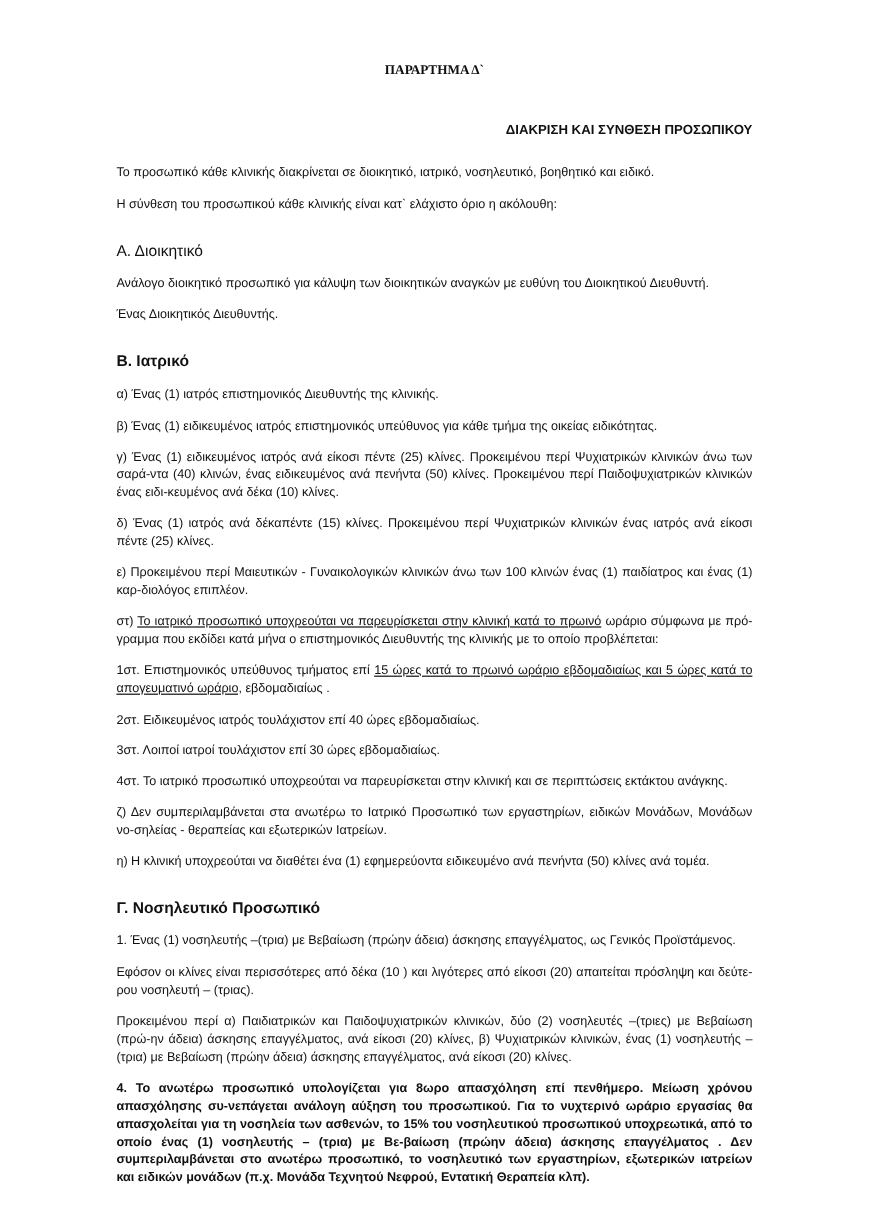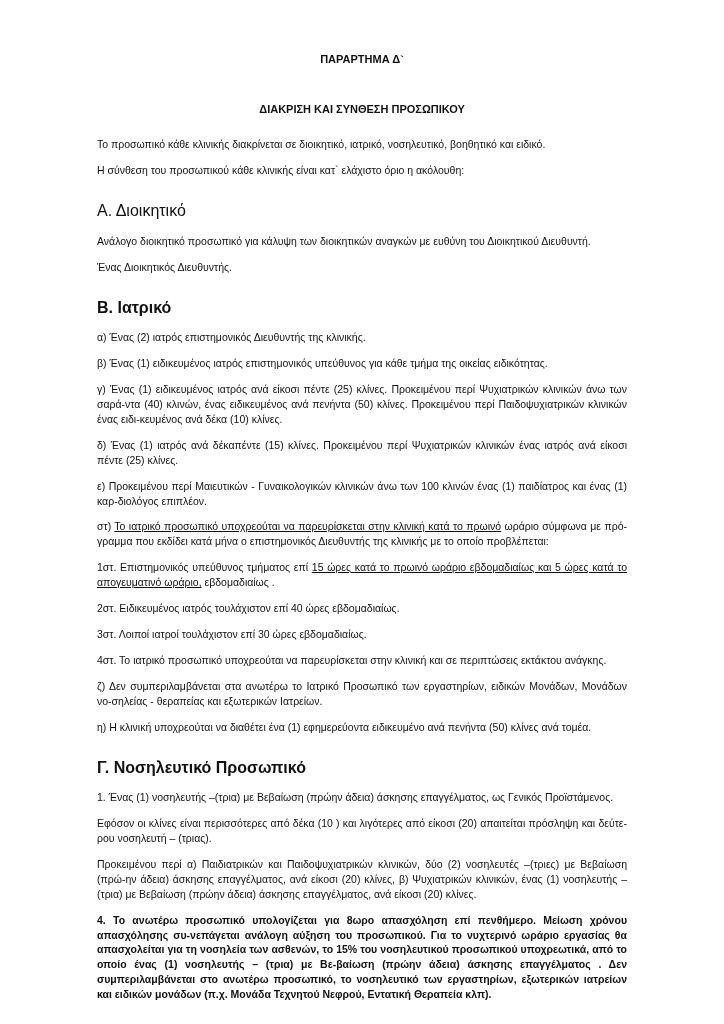--- a/index.html
+++ b/index.html
@@ -18,36 +18,37 @@
     line-height: 1.42;
     box-sizing: border-box;
     padding: 52px 97px 30px 97px;
     overflow: hidden;
   }
   .doc-header {
     text-align: center;
     font-weight: bold;
     font-size: 11px;
     margin: 0 0 34px 0;
+    font-family: Liberation Serif, serif;
   }
   .doc-title {
-    text-align: center;
+    text-align: right;
     font-weight: bold;
     font-size: 11px;
     margin: 0 0 20px 0;
   }
   p.para {
     margin: 0 0 11px 0;
     text-align: justify;
   }
   p.para-last {
     margin-bottom: 0;
   }
   .sec-heading {
-    font-size: 16px;
+    font-size: 13px;
     margin: 24px 0 11px 0;
     font-weight: normal;
   }
   .sec-heading.bold {
     font-weight: bold;
   }
   .bold {
     font-weight: bold;
   }
   .u {
@@ -67,21 +68,21 @@
   <div class="doc-title">ΔΙΑΚΡΙΣΗ ΚΑΙ ΣΥΝΘΕΣΗ ΠΡΟΣΩΠΙΚΟΥ</div>
 
   <p class="para">Το προσωπικό κάθε κλινικής διακρίνεται σε διοικητικό, ιατρικό, νοσηλευτικό, βοηθητικό και ειδικό.</p>
   <p class="para">Η σύνθεση του προσωπικού κάθε κλινικής είναι κατ` ελάχιστο όριο η ακόλουθη:</p>
 
   <h3 class="sec-heading gap-lg">Α. Διοικητικό</h3>
   <p class="para">Ανάλογο διοικητικό προσωπικό για κάλυψη των διοικητικών αναγκών με ευθύνη του Διοικητικού Διευθυντή.</p>
   <p class="para">Ένας Διοικητικός Διευθυντής.</p>
 
   <h3 class="sec-heading bold gap-lg">Β. Ιατρικό</h3>
-  <p class="para">α) Ένας (2) ιατρός επιστημονικός Διευθυντής της κλινικής.</p>
+  <p class="para">α) Ένας (1) ιατρός επιστημονικός Διευθυντής της κλινικής.</p>
   <p class="para">β) Ένας (1) ειδικευμένος ιατρός επιστημονικός υπεύθυνος για κάθε τμήμα της οικείας ειδικότητας.</p>
   <p class="para">γ) Ένας (1) ειδικευμένος ιατρός ανά είκοσι πέντε (25) κλίνες. Προκειμένου περί Ψυχιατρικών κλινικών άνω των σαρά-ντα (40) κλινών, ένας ειδικευμένος ανά πενήντα (50) κλίνες. Προκειμένου περί Παιδοψυχιατρικών κλινικών ένας ειδι-κευμένος ανά δέκα (10) κλίνες.</p>
   <p class="para">δ) Ένας (1) ιατρός ανά δέκαπέντε (15) κλίνες. Προκειμένου περί Ψυχιατρικών κλινικών ένας ιατρός ανά είκοσι πέντε (25) κλίνες.</p>
   <p class="para">ε) Προκειμένου περί Μαιευτικών - Γυναικολογικών κλινικών άνω των 100 κλινών ένας (1) παιδίατρος και ένας (1) καρ-διολόγος επιπλέον.</p>
 
   <p class="para"><span>στ) </span><span class="u">Το ιατρικό προσωπικό υποχρεούται να παρευρίσκεται στην κλινική κατά το πρωινό</span><span> ωράριο σύμφωνα με πρό-γραμμα που εκδίδει κατά μήνα ο επιστημονικός Διευθυντής της κλινικής με το οποίο προβλέπεται:</span></p>
 
   <p class="para"><span>1στ. Επιστημονικός υπεύθυνος τμήματος επί </span><span class="u">15 ώρες κατά το πρωινό ωράριο εβδομαδιαίως και 5 ώρες κατά το απογευματινό ωράριο,</span><span> εβδομαδιαίως .</span></p>
 
   <p class="para gap-lg">2στ. Ειδικευμένος ιατρός τουλάχιστον επί 40 ώρες εβδομαδιαίως.</p>

